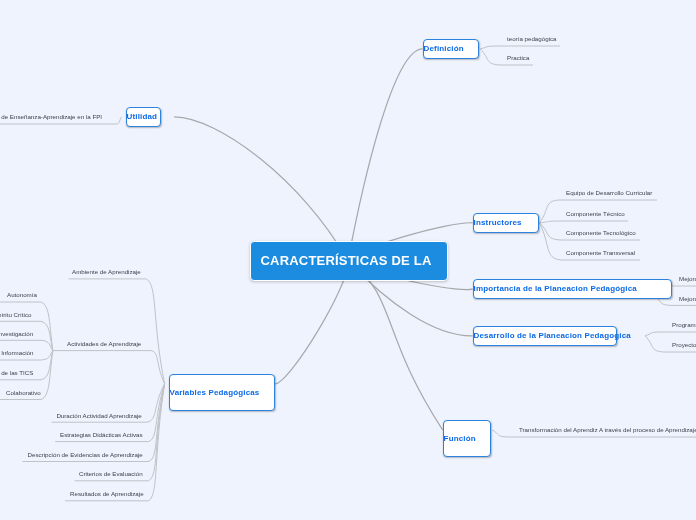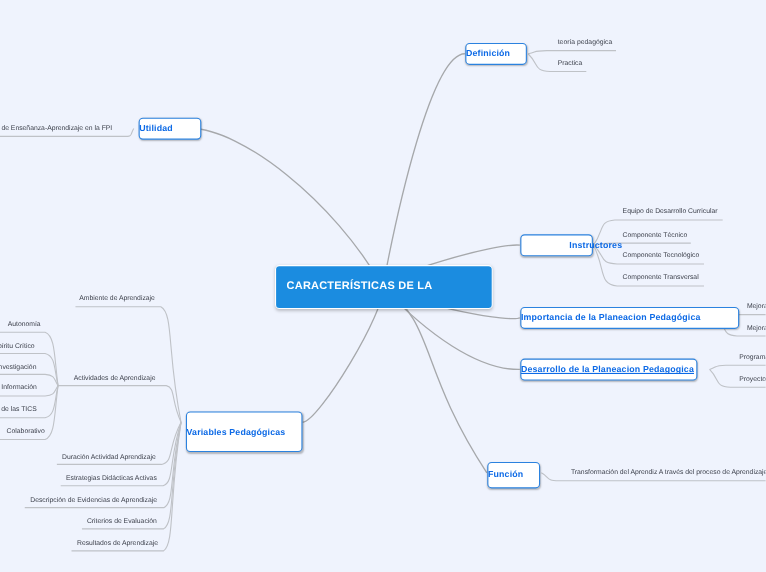--- a/index.html
+++ b/index.html
@@ -2,21 +2,21 @@
 <html><head>
 <meta charset="utf-8">
 <style>
   html,body{margin:0;padding:0;}
   body{width:696px;height:520px;overflow:hidden;background:#eff3fd;
        font-family:"Liberation Sans",sans-serif;-webkit-font-smoothing:antialiased;}
   #stage{position:relative;width:696px;height:520px;}
   svg#links{position:absolute;left:0;top:0;width:696px;height:520px;overflow:visible;}
   .node{position:absolute;box-sizing:border-box;display:flex;align-items:center;justify-content:flex-start;}
   .root{background:#1b8ce0;color:#fff;border-radius:4px;border:1.5px solid #fff;
-        font-weight:bold;font-size:10px;line-height:11px;text-align:left;letter-spacing:.2px;
+        font-weight:bold;font-size:13px;line-height:11px;text-align:left;letter-spacing:.2px;
         padding:0 10px;justify-content:flex-start;box-shadow:0 1px 3px rgba(0,0,0,.22);align-items:center;}
   .branch{background:#fff;border:1.5px solid #2b82df;border-radius:4px;color:#0d6ae6;
           font-weight:bold;font-size:8px;letter-spacing:.15px;white-space:nowrap;
           box-shadow:0.5px 1px 1.5px rgba(0,0,0,.25);}
   .leaf{position:absolute;color:#3b3f4a;font-size:6.2px;white-space:nowrap;
         font-weight:400;letter-spacing:0;line-height:8px;}
 </style>
 </head>
 <body>
 
@@ -54,33 +54,33 @@
 <path d="M52.80,350.60 C49.26,355.49 50.44,359.34 41.00,360.00 L-12.00,360.00" stroke="#bfc2c7" stroke-width="1.0" fill="none"></path>
 <path d="M52.80,350.60 C49.26,365.78 50.44,377.76 41.00,379.80 L-12.00,379.80" stroke="#bfc2c7" stroke-width="1.0" fill="none"></path>
 <path d="M52.80,350.60 C49.26,376.03 50.44,396.08 41.00,399.50 L-3.00,399.50" stroke="#bfc2c7" stroke-width="1.0" fill="none"></path>
 </svg>
 <div class="node root" style="left:249.5px;top:240.5px;width:198px;height:40px;">
       <div><span>CARACTERÍSTICAS DE LA</span><br></div>
     </div>
 <div class="node branch" style="left:422.6px;top:38.6px;width:56.5px;height:20.5px;">
       <span>Definición</span>
     </div>
-<div class="node branch" style="left:125.6px;top:106.6px;width:57px;height:20.5px;">
+<div class="node branch" style="left:125.6px;top:106.6px;width:35px;height:20.5px;">
       <span>Utilidad</span>
     </div>
-<div class="node branch" style="left:472.6px;top:212.6px;width:66px;height:20.5px;padding-left:44px;">
+<div class="node branch" style="left:472.6px;top:212.6px;width:66px;height:20.5px;">
       <span>Instructores</span>
     </div>
 <div class="node branch" style="left:472.6px;top:278.6px;width:199px;height:20.5px;">
       <span>Importancia de la Planeacion Pedagógica</span>
     </div>
-<div class="node branch" style="left:472.6px;top:325.6px;width:161px;height:20.5px;text-decoration:underline;">
+<div class="node branch" style="left:472.6px;top:325.6px;width:144px;height:20.5px;">
       <span>Desarrollo de la Planeacion Pedagogica</span>
     </div>
-<div class="node branch" style="left:442.6px;top:419.6px;width:48.5px;height:24px;">
+<div class="node branch" style="left:442.6px;top:419.6px;width:48.5px;height:37px;">
       <span>Función</span>
     </div>
 <div class="node branch" style="left:168.6px;top:373.6px;width:106.5px;height:37px;">
       <span>Variables Pedagógicas</span>
     </div>
 <div class="leaf" style="left:507px;top:35.4px;">teoría pedagógica</div>
 <div class="leaf" style="left:507px;top:54.4px;">Practica</div>
 <div class="leaf" style="left:-7px;top:113.4px;">so de Enseñanza-Aprendizaje en la FPI</div>
 <div class="leaf" style="left:566px;top:189.4px;">Equipo de Desarrollo Curricular</div>
 <div class="leaf" style="left:566px;top:210.4px;">Componente Técnico</div>

